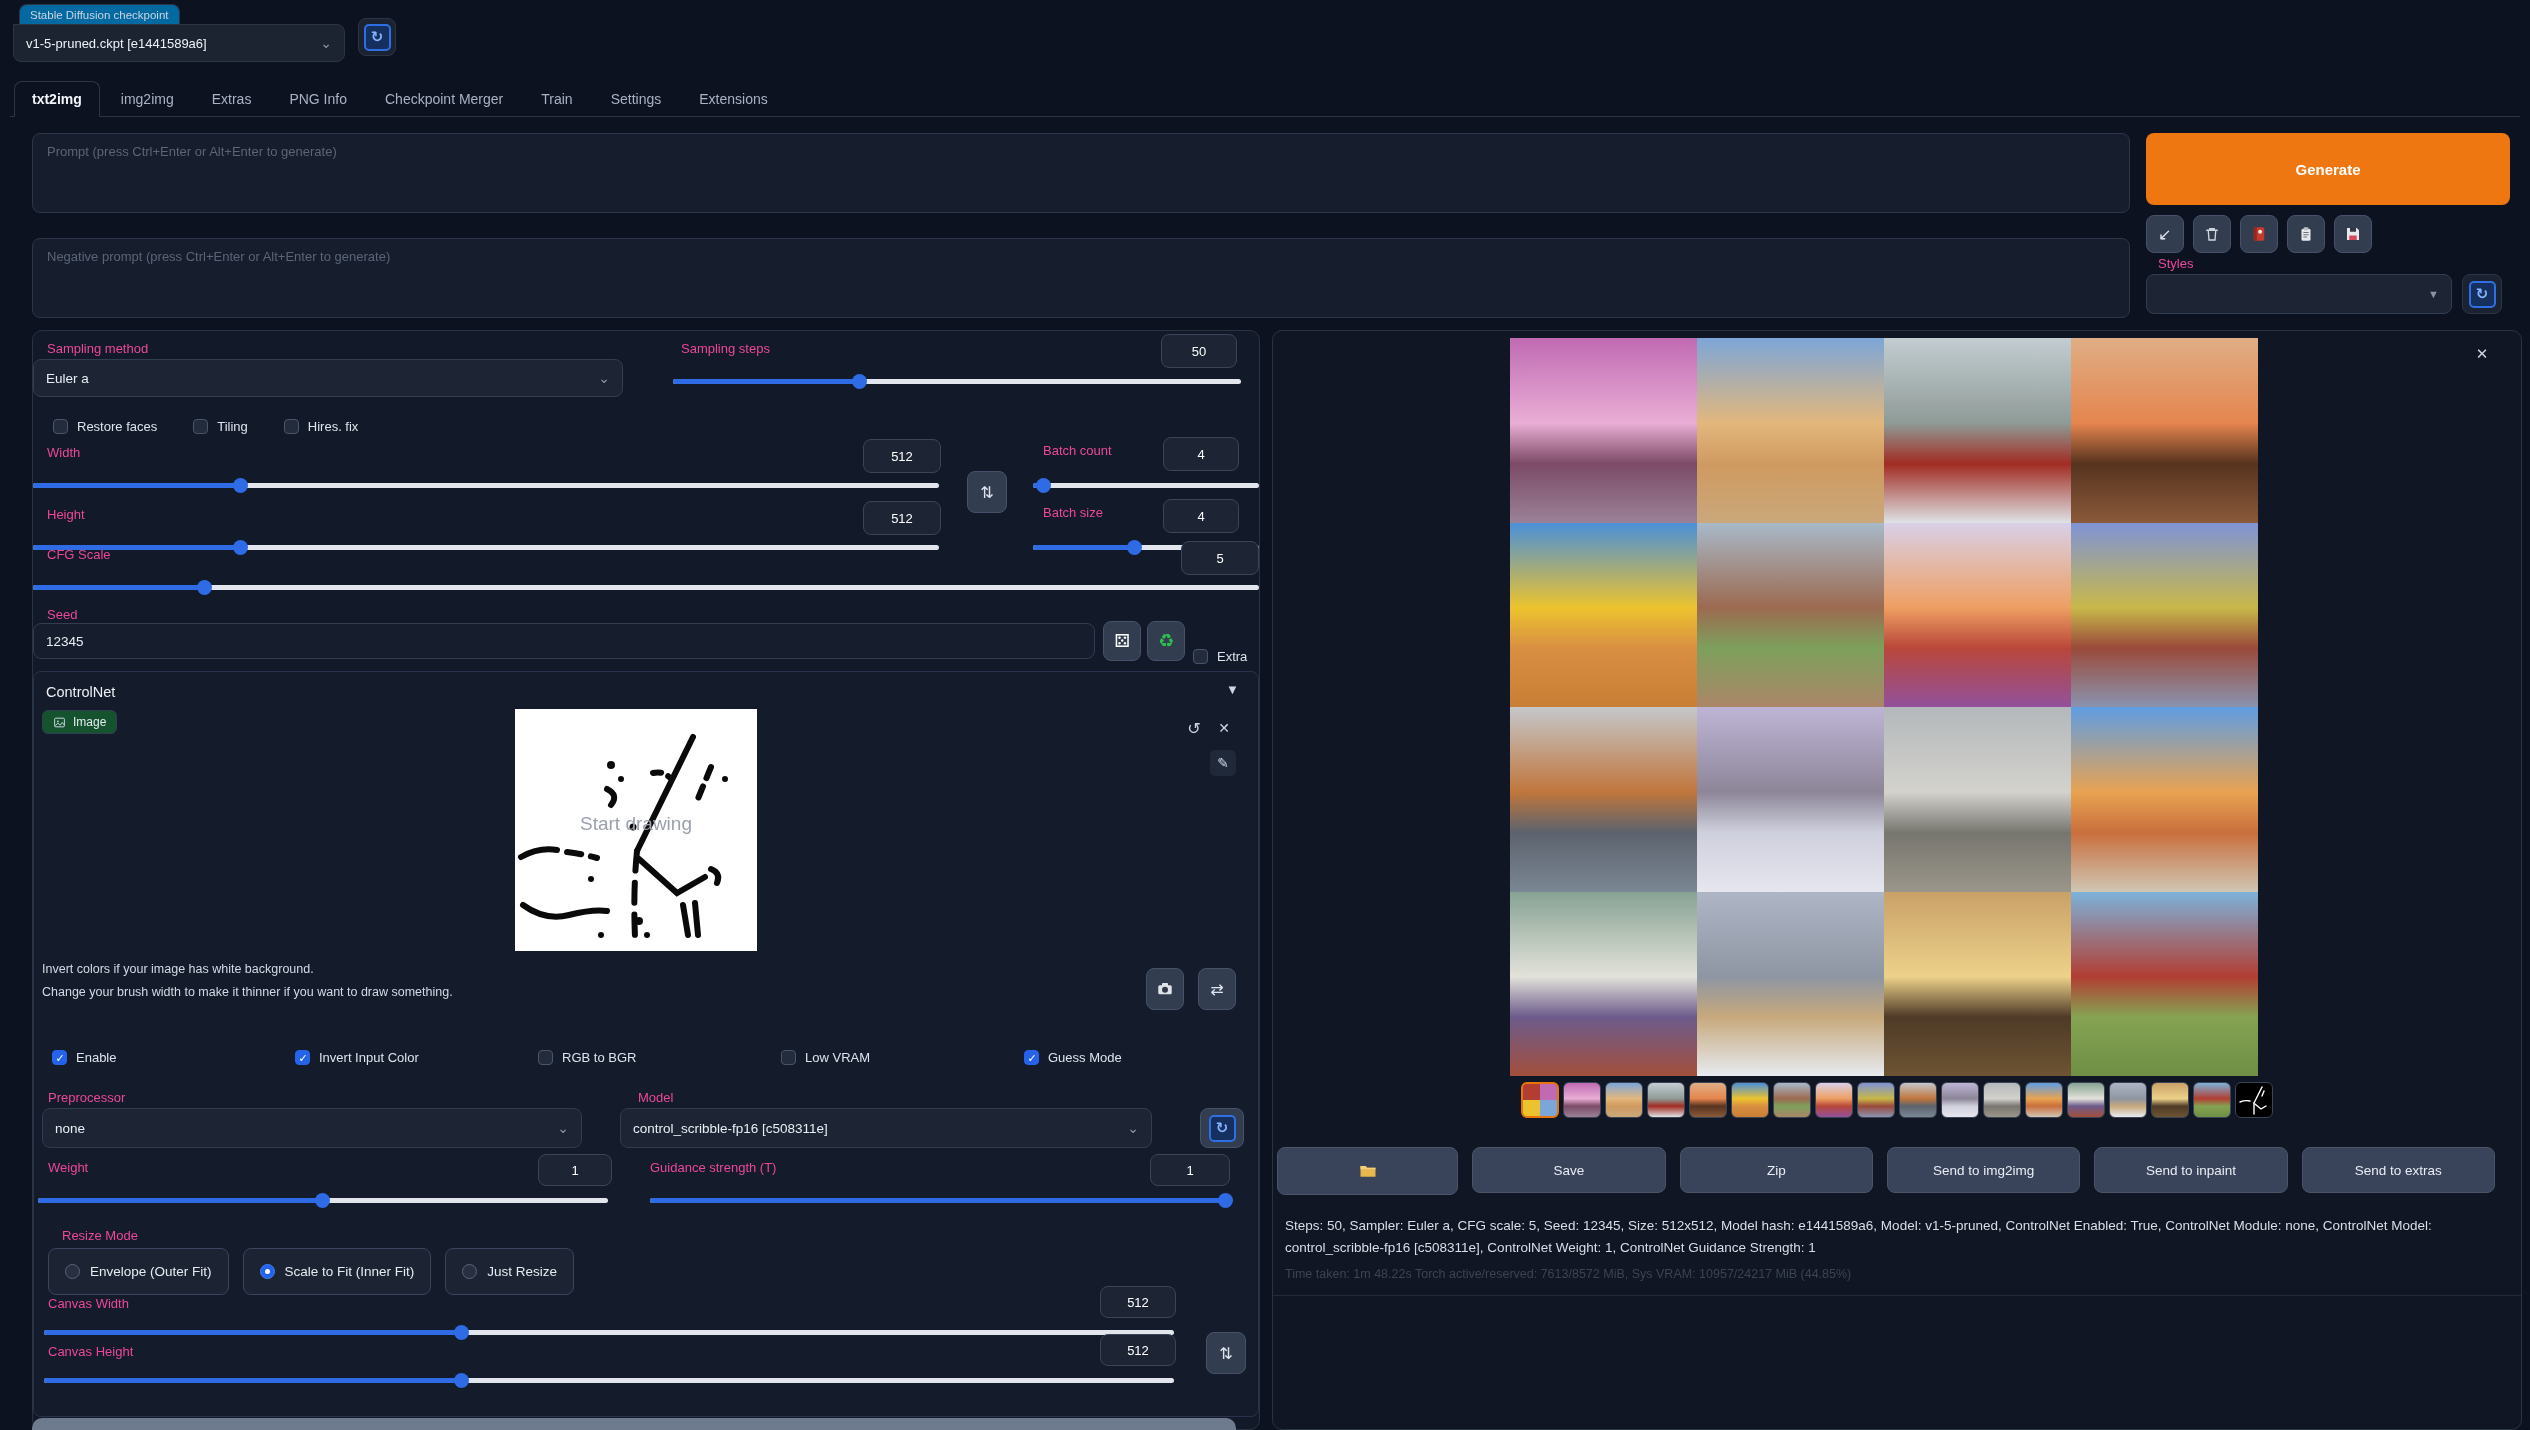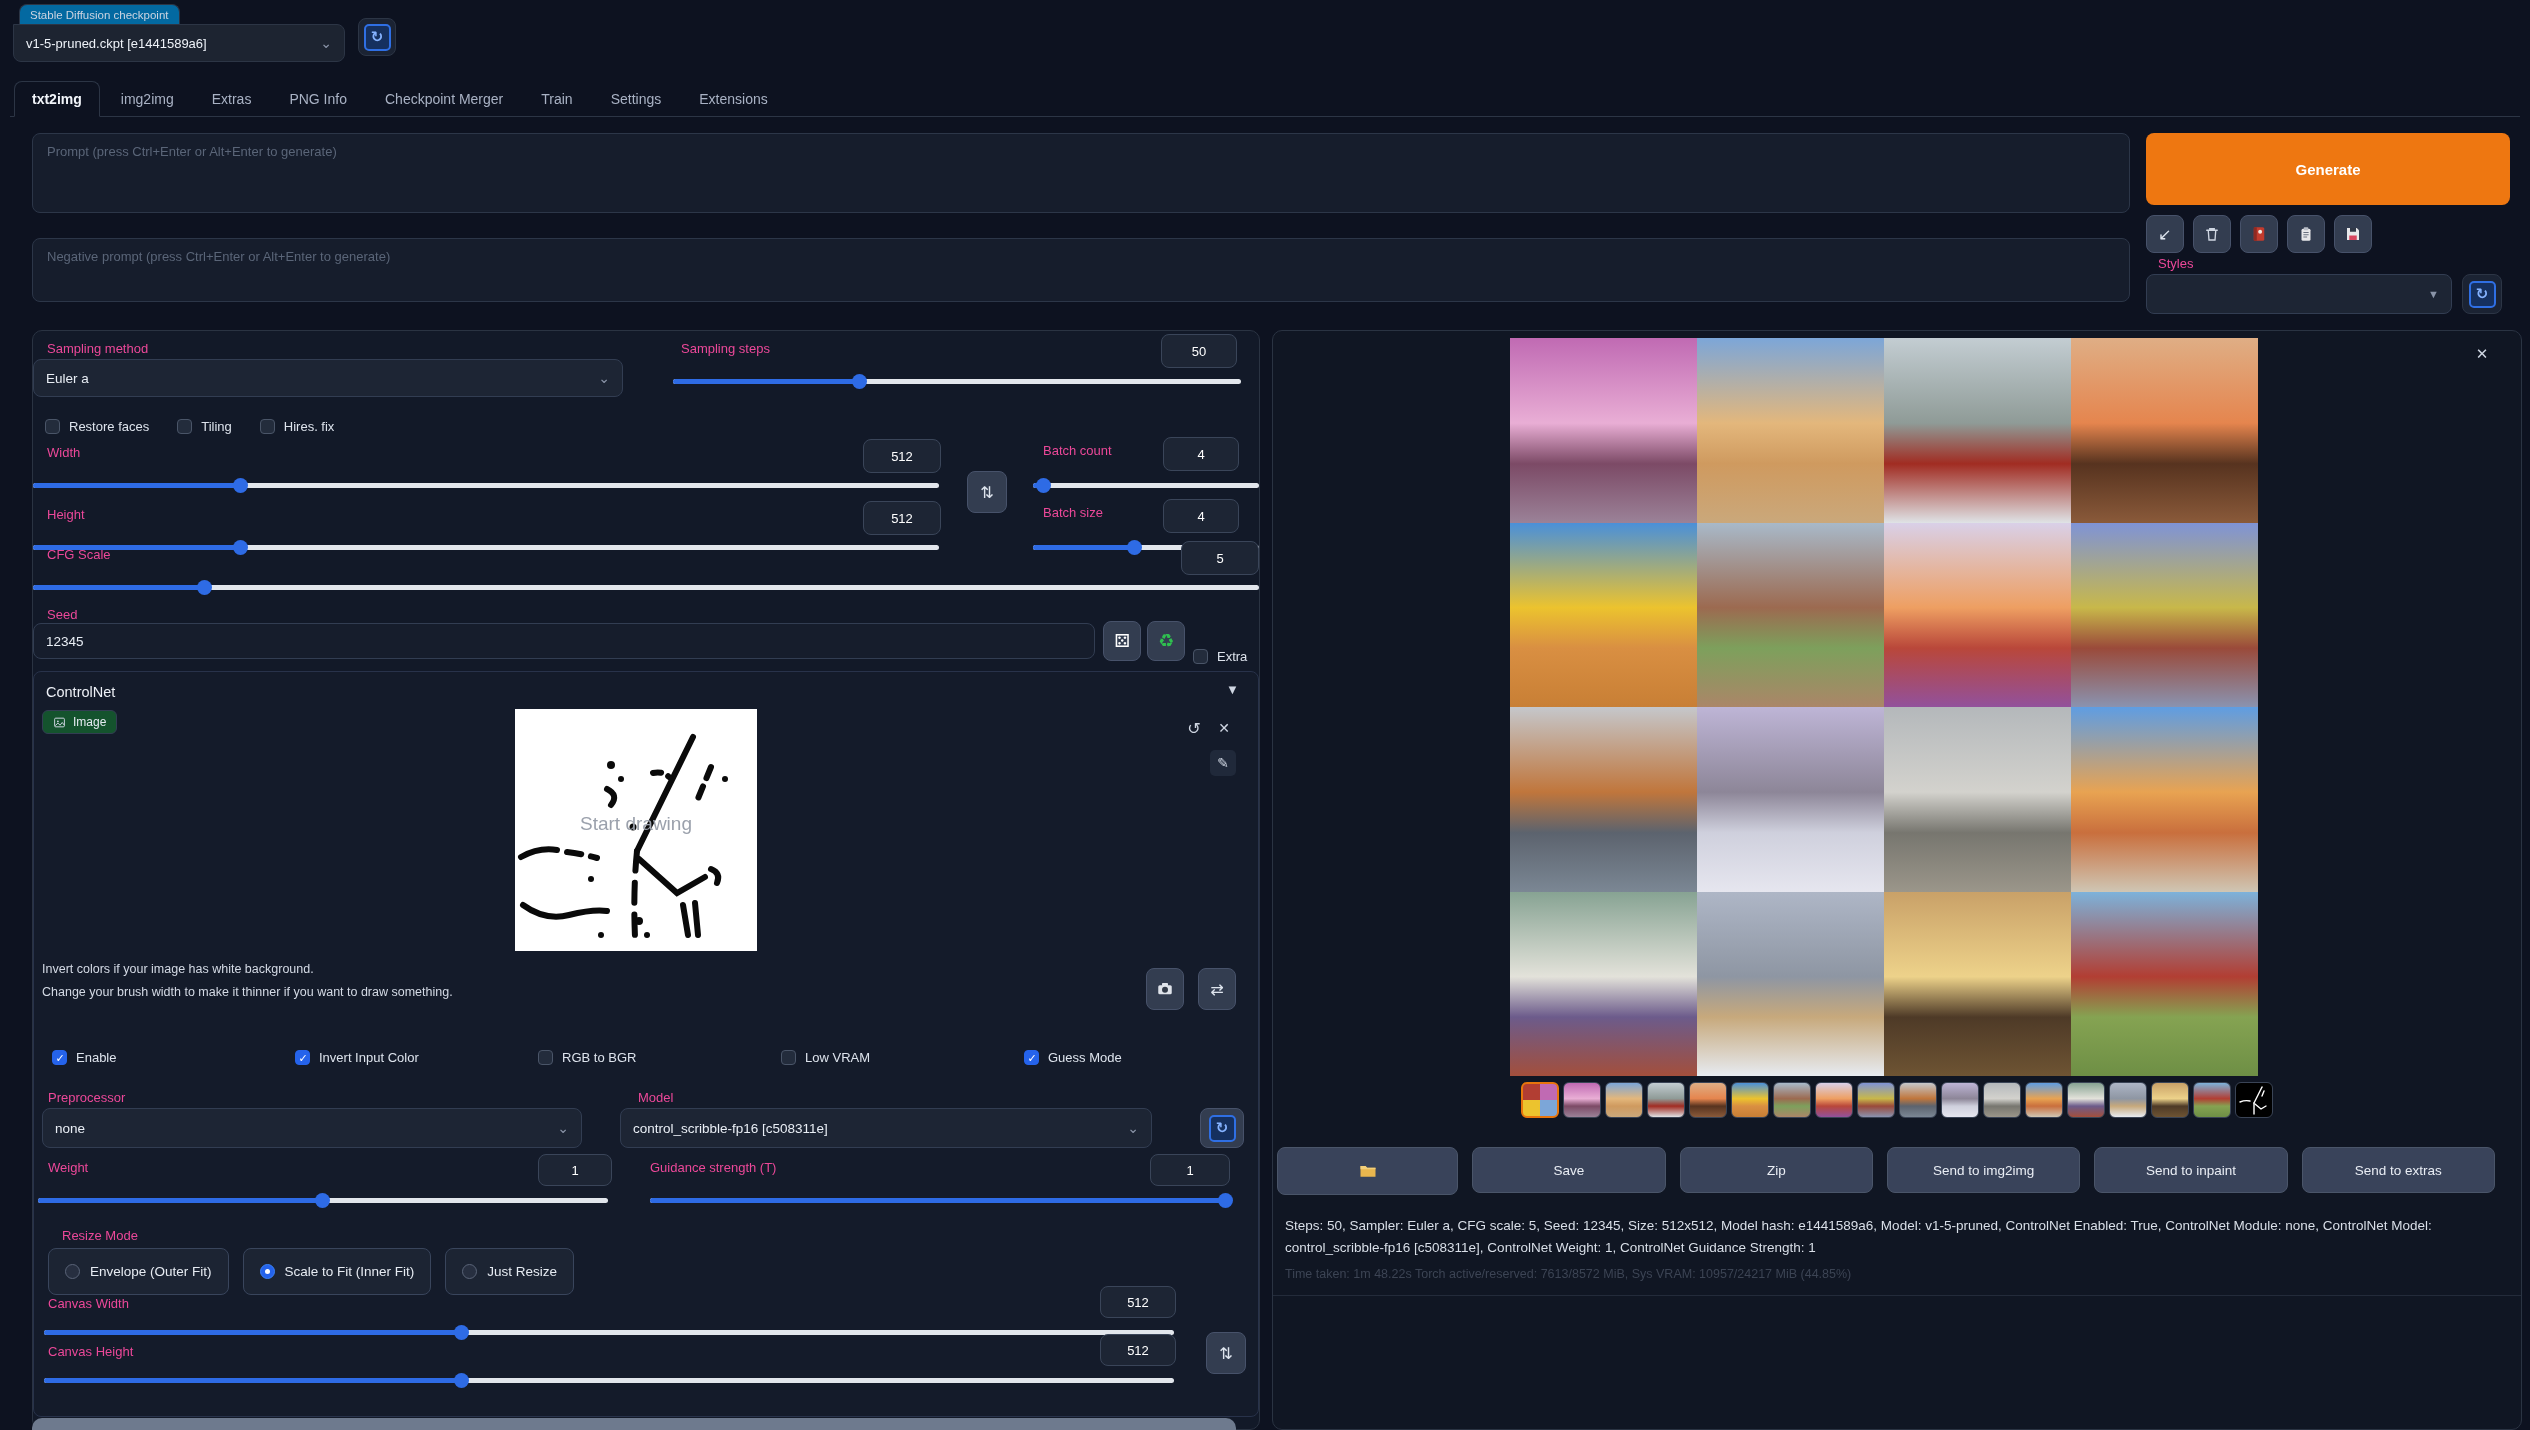--- a/index.html
+++ b/index.html
@@ -73,21 +73,21 @@
     <div class="tab">img2img</div>
     <div class="tab">Extras</div>
     <div class="tab">PNG Info</div>
     <div class="tab">Checkpoint Merger</div>
     <div class="tab">Train</div>
     <div class="tab">Settings</div>
     <div class="tab">Extensions</div>
   </div>
 
 <textarea class="prompt abs" style="left: 32px; top: 133px; width: 2098px; height: 80px;" placeholder="Prompt (press Ctrl+Enter or Alt+Enter to generate)"></textarea>
-<textarea class="prompt abs" style="left: 32px; top: 238px; width: 2098px; height: 64px;" placeholder="Negative prompt (press Ctrl+Enter or Alt+Enter to generate)"></textarea>
+<textarea class="prompt abs" style="left: 32px; top: 238px; width: 2098px; height: 80px;" placeholder="Negative prompt (press Ctrl+Enter or Alt+Enter to generate)"></textarea>
 
 <button class="generate abs" style="left:2146px;top:133px;width:364px;height:72px;">Generate</button>
 
 <div class="abs" style="left:2146px;top:215px;display:flex;gap:9px;">
   <div class="toolbtn" style="width:38px;height:38px;font-size:16px;">
     <span>↙</span>
   </div>
   <div class="toolbtn" style="width:38px;height:38px;">
     <span class="icon16">
         <svg width="18" height="18" viewBox="0 0 24 24">
@@ -142,21 +142,21 @@
   </div>
 
   <div class="lbl abs" style="left:648px;top:10px;">Sampling steps</div>
   <div class="num abs" style="left:1128px;top:3px;width:76px;height:34px;">50</div>
   <div class="slider abs" style="left: 640px; top: 42px; width: 568px; --fill: 33%;">
     <div class="track"></div>
       <div class="fill"></div>
       <div class="knob"></div>
   </div>
 
-  <div class="abs" style="left:12px;top:88px;display:flex;gap:28px;">
+  <div class="abs" style="left:20px;top:88px;display:flex;gap:36px;">
       <label class="cbrow">
         <span class="cb"></span>
         <span class="cbl">Restore faces</span>
       </label>
       <label class="cbrow">
         <span class="cb"></span>
         <span class="cbl">Tiling</span>
       </label>
       <label class="cbrow">
         <span class="cb"></span>

